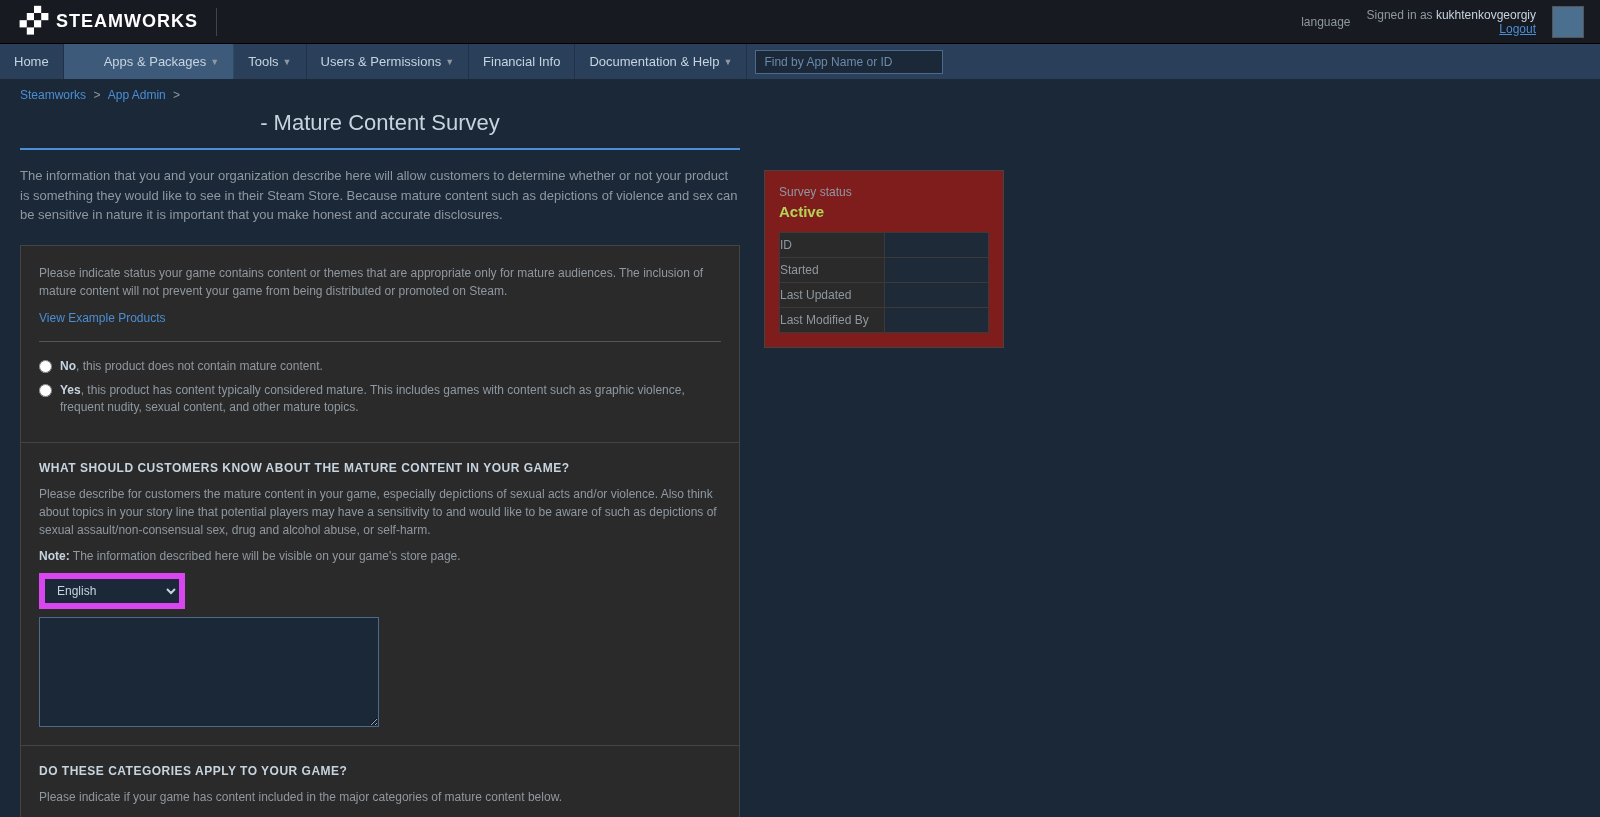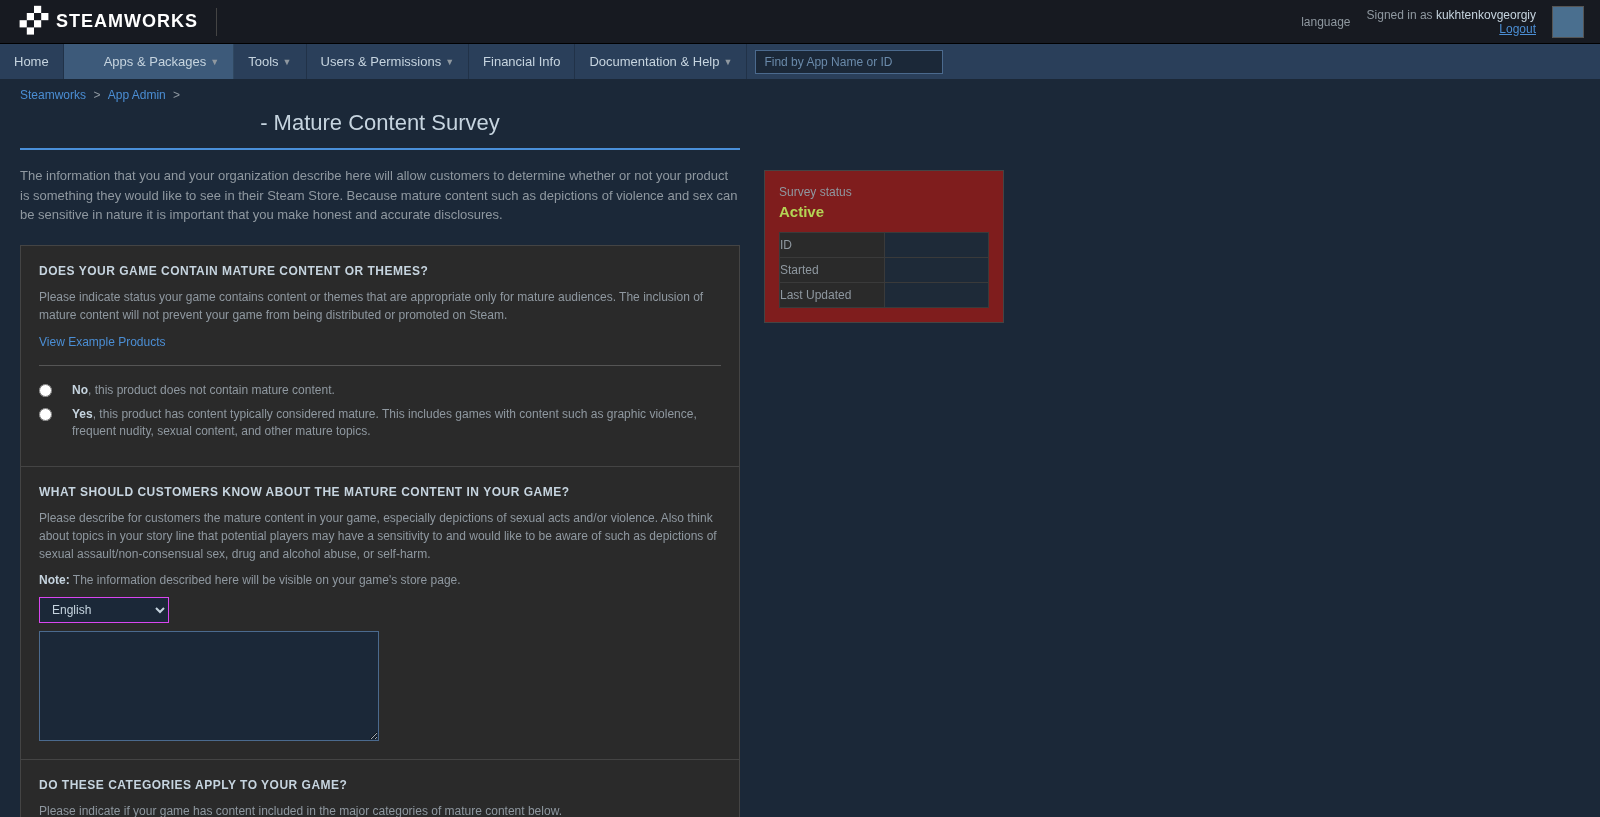--- a/index.html
+++ b/index.html
@@ -199,21 +199,21 @@
       margin-bottom: 10px;
     }
     .example-link {
       color: #4b8ed4;
       cursor: pointer;
       font-size: 12px;
     }
     .radio-option {
       display: flex;
       align-items: flex-start;
-      gap: 20px;
+      gap: 8px;
       margin-bottom: 8px;
       margin-top: 8px;
     }
     .radio-option input[type="radio"] {
       margin-top: 2px;
       flex-shrink: 0;
     }
     .radio-label {
       font-size: 12px;
       color: #8f98a0;
@@ -228,25 +228,25 @@
       margin-bottom: 10px;
     }
     .note-text strong {
       color: #c6d4df;
     }
     .language-select-wrapper {
       margin-bottom: 8px;
     }
     .language-select {
       background: #1b2838;
-      border: 1px solid #d946ef;
+      border: 6px solid #d946ef;
       color: #c6d4df;
       padding: 4px 8px;
       font-size: 12px;
-      width: 130px;
+      width: 146px;
       cursor: pointer;
     }
     .content-textarea {
       width: 340px;
       height: 110px;
       background: #1b2838;
       border: 1px solid #4b6a8e;
       color: #c6d4df;
       padding: 6px;
       font-size: 12px;
@@ -357,21 +357,20 @@
 <div id="main-content">
   <div id="left-panel">
 
     <div id="page-title-container">
       <h1 id="page-title">- Mature Content Survey</h1>
     </div>
 
     <p id="page-description">The information that you and your organization describe here will allow customers to determine whether or not your product is something they would like to see in their Steam Store. Because mature content such as depictions of violence and sex can be sensitive in nature it is important that you make honest and accurate disclosures.</p>
 
     <div class="survey-section">
-      <div class="section-title">DOES YOUR GAME CONTAIN MATURE CONTENT OR THEMES?</div>
       <p class="section-description">Please indicate status your game contains content or themes that are appropriate only for mature audiences. The inclusion of mature content will not prevent your game from being distributed or promoted on Steam.</p>
       <a class="example-link">View Example Products</a>
 
       <div class="section-divider"></div>
 
       <div class="radio-option">
         <input type="radio" name="mature-content" id="no-mature" style="">
         <label class="radio-label" for="no-mature">
           <strong>No</strong><span>, this product does not contain mature content.</span>
         </label>
@@ -421,17 +420,21 @@
             <td class="field-value"></td>
           </tr>
           <tr>
             <td class="field-name">Started</td>
             <td class="field-value"></td>
           </tr>
           <tr>
             <td class="field-name">Last Updated</td>
             <td class="field-value"></td>
           </tr>
+          <tr>
+            <td class="field-name">Last Modified By</td>
+            <td class="field-value"></td>
+          </tr>
         </tbody>
       </table>
     </div>
   </div>
 </div>
 
 </body></html>

